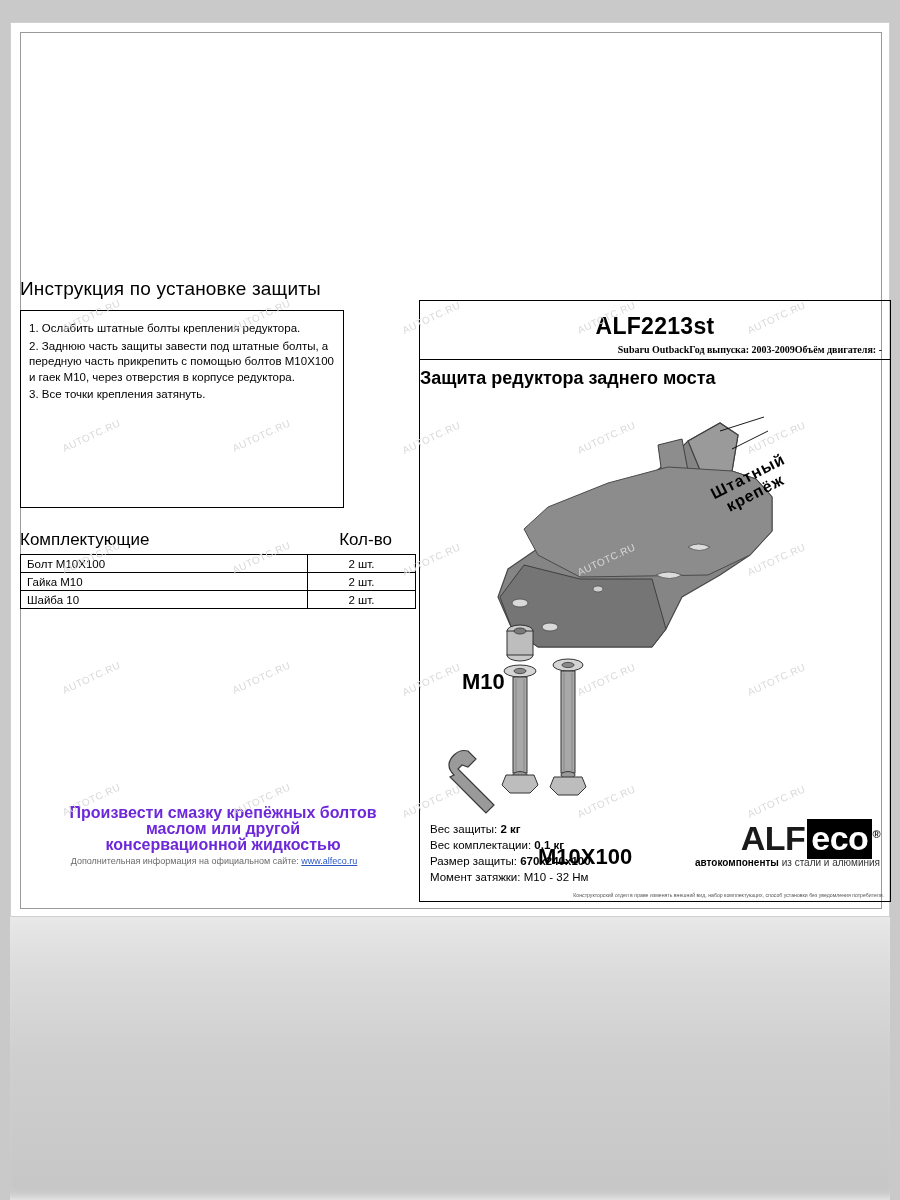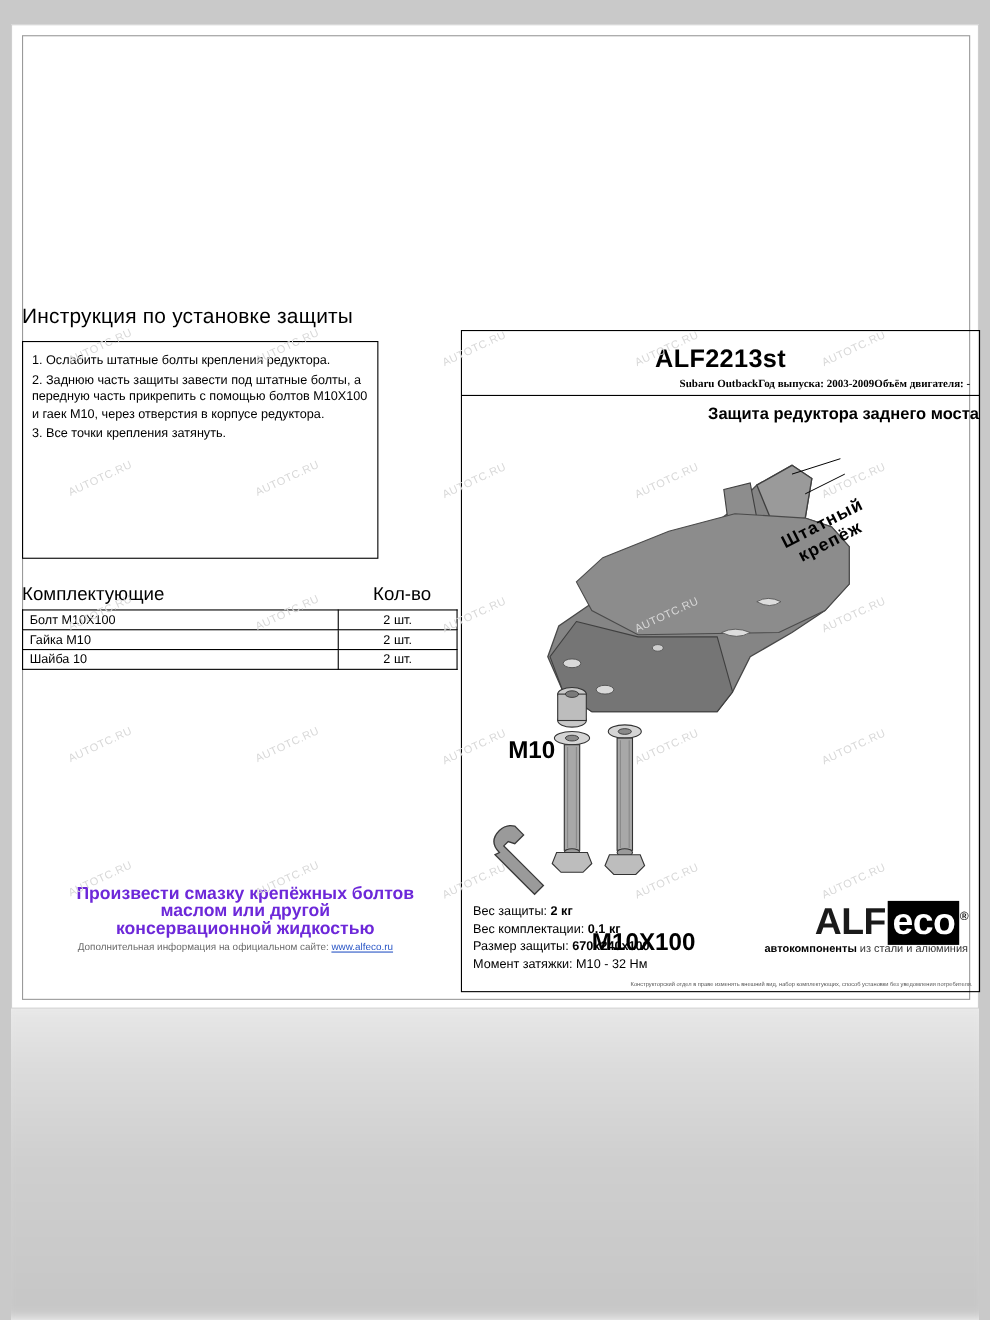--- a/index.html
+++ b/index.html
@@ -150,22 +150,22 @@
     display: flex;
     justify-content: flex-end;
     font-size: 10px;
     font-weight: bold;
     padding: 4px 8px 0 8px;
     border-bottom: 1px solid #000;
     padding-bottom: 4px;
     font-family: Liberation Serif, serif;
   }
   .rp-sub {
-    text-align: right;
-    font-size: 15px;
+    text-align: left;
+    font-size: 18px;
     font-weight: bold;
     margin-top: 8px;
   }
 
   
   .draw {
     position: absolute;
     left: 0;
     top: 78px;
     width: 450px;

